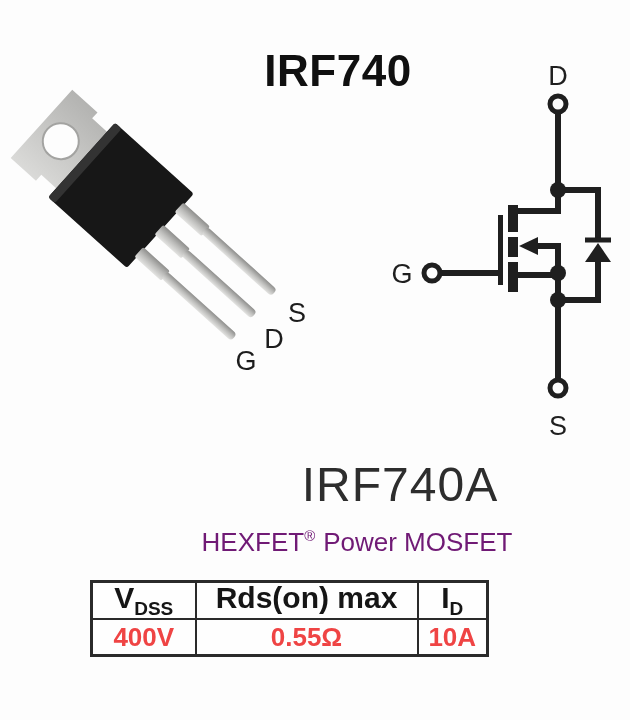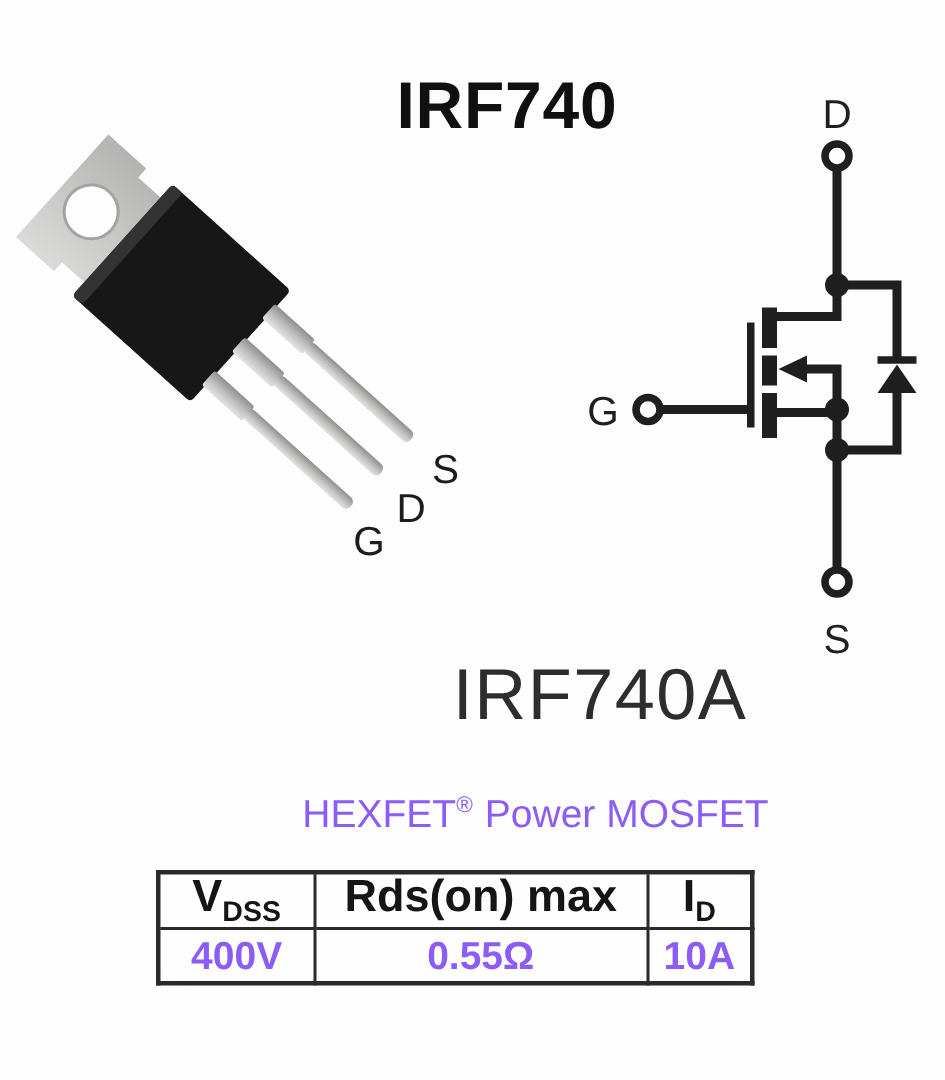--- a/index.html
+++ b/index.html
@@ -8,43 +8,43 @@
     font-family:"Liberation Sans", sans-serif;color:#1f1f1f;
   }
   .abs{position:absolute;}
   .page-title{
     left:238px;top:49px;width:200px;text-align:center;
     font-size:44px;font-weight:bold;color:#101010;letter-spacing:0.5px;line-height:1;
   }
   .photo-svg{left:0;top:80px;}
   .schematic-svg{left:380px;top:55px;}
   .part-name{
-    left:230px;top:440px;width:340px;text-align:center;
+    left:230px;top:461px;width:340px;text-align:center;
     font-size:48px;font-weight:400;color:#2d2d2d;line-height:1;letter-spacing:1px;
   }
   .part-subtitle{
     left:137px;top:528px;width:440px;text-align:center;
-    font-size:26px;color:#8b5cf6;line-height:1.1;
+    font-size:26px;color:#701a75;line-height:1.1;
   }
   .part-subtitle sup{font-size:15px;}
   .part-subtitle .type-text{margin-left:8px;}
   .spec-table{
-    left:104px;top:580px;border-collapse:collapse;table-layout:fixed;
+    left:90px;top:580px;border-collapse:collapse;table-layout:fixed;
     background:#fefefe;
     border-radius:22px;
   }
   .spec-table, .spec-table th, .spec-table td{border:2px solid #2a2a2a;}
   .spec-table{border-width:3px;}
   .spec-table th{
     height:32px;font-size:30px;font-weight:bold;color:#151515;
     text-align:center;vertical-align:middle;padding:0;line-height:1;
   }
   .spec-table th sub{font-size:19px;font-weight:bold;}
   .spec-table td{
-    height:34px;font-size:26px;font-weight:bold;color:#8b5cf6;
+    height:34px;font-size:26px;font-weight:bold;color:#ef4444;
     text-align:center;vertical-align:middle;padding:0;line-height:1;
   }
   svg text{font-family:"Liberation Sans", sans-serif;}
 </style>
 </head>
 <body>
 
 <div class="abs page-title">IRF740</div>
 
 <svg class="abs photo-svg" width="330" height="310" viewBox="0 0 330 310">

